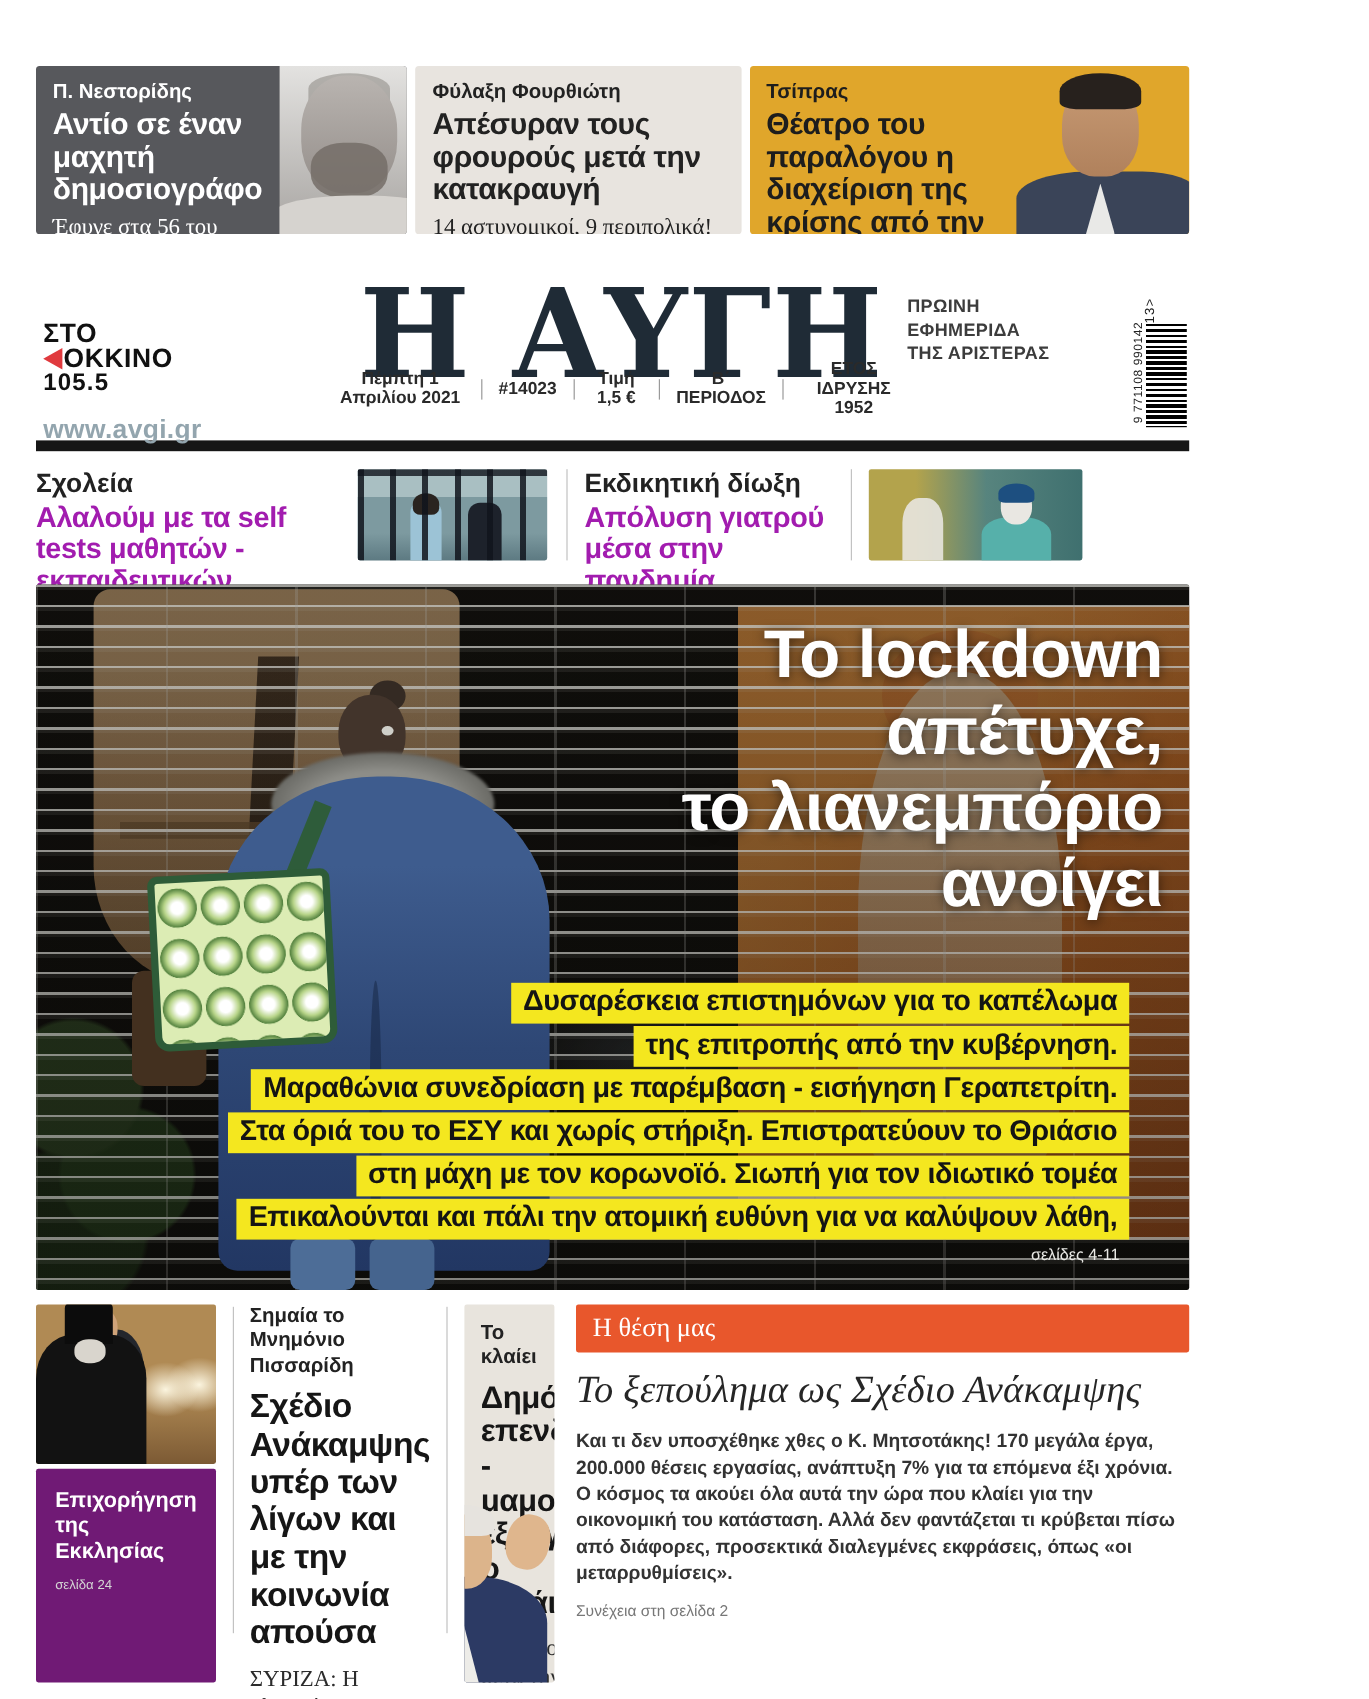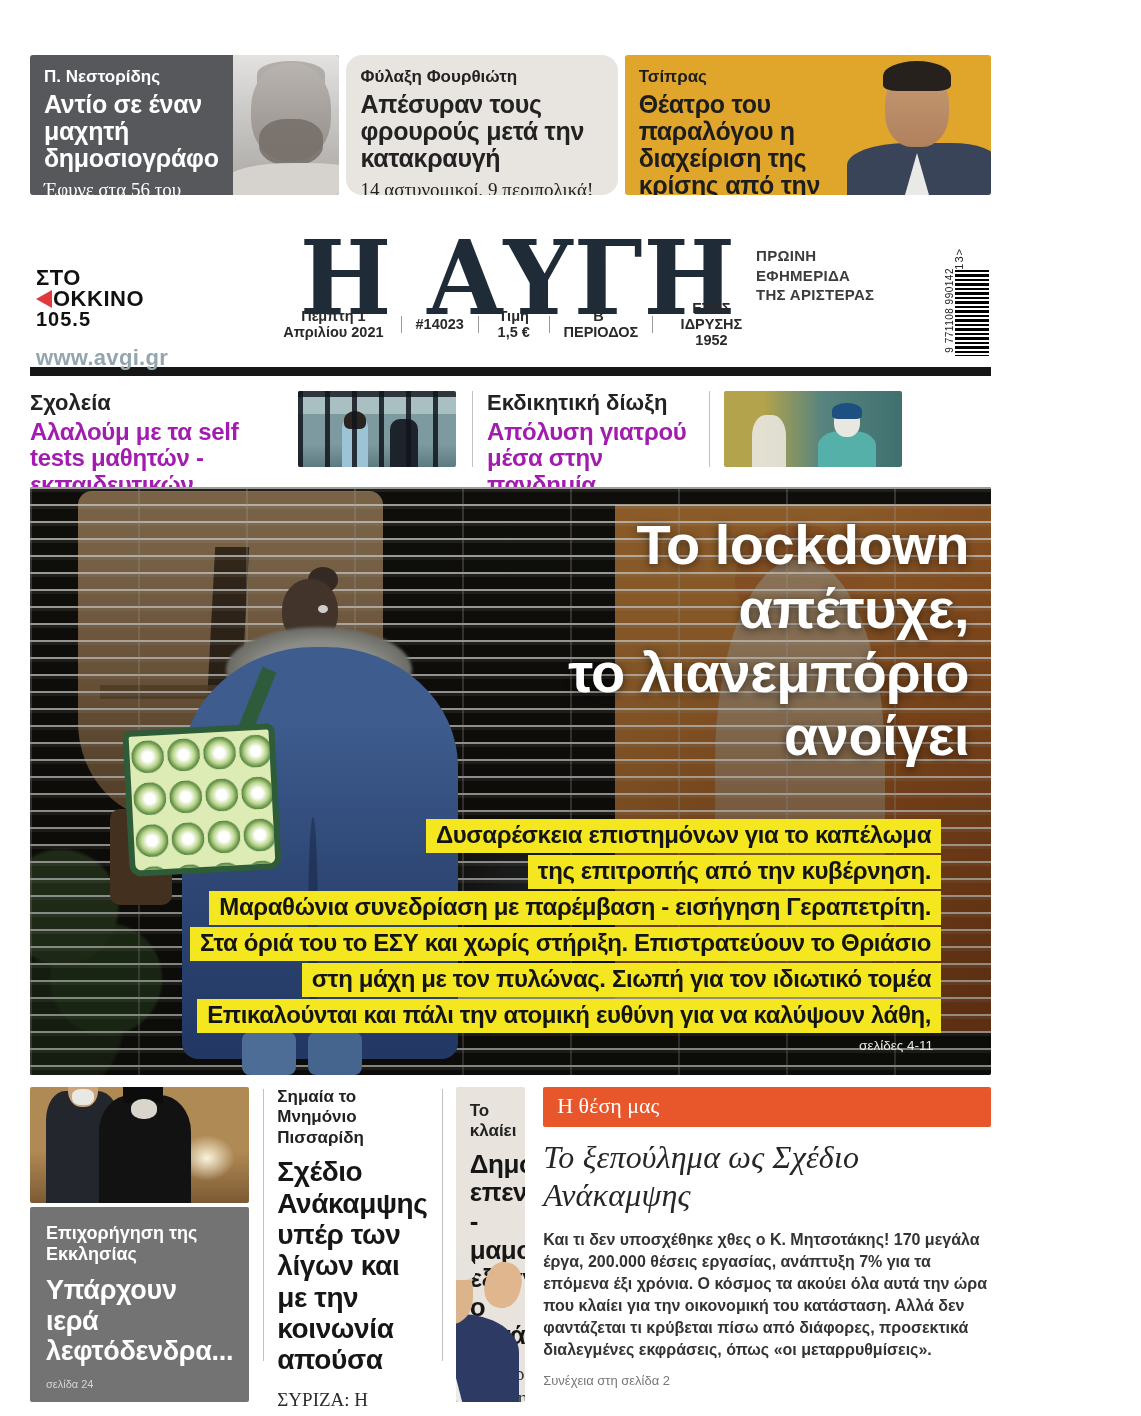--- a/index.html
+++ b/index.html
@@ -13,21 +13,21 @@
 
   
   .top-strip { display:flex; gap:7px; height:140px; }
   .teaser { border-radius:3px; overflow:hidden; display:flex; }
   .teaser .t-text { padding:12px 14px; flex:1 1 auto; }
   .t-kicker { font-size:17px; font-weight:700; margin-bottom:4px; }
   .t-title  { font-size:25px; font-weight:700; line-height:1.08; letter-spacing:-0.3px; }
   .t-sub    { font-family:"Liberation Serif", serif; font-size:19px; margin-top:7px; }
 
   .teaser-dark { width:348px; background:#57585c; color:#fff; }
-  .teaser-beige { width:305px; background:#e8e4df; color:#222;border-radius:16px; }
+  .teaser-beige { width:305px; background:#e8e4df; color:#222; }
   .teaser-gold { width:412px; background:#e0a62b; color:#1d1d1d; }
 
   .t-photo { position:relative; flex:0 0 auto; overflow:hidden; }
   .photo-man { width:132px; background:linear-gradient(180deg,#e3e2e0,#a8a5a2); }
   .pm-head { position:absolute; left:18px; top:8px; width:80px; height:98px;
              background:linear-gradient(180deg,#b9b4b0,#948e8a);
              border-radius:46% 46% 44% 44%; }
   .pm-crown { position:absolute; left:24px; top:6px; width:68px; height:26px;
               background:#8b8682; border-radius:50% 50% 0 0; opacity:.55; }
   .pm-beard { position:absolute; left:26px; top:64px; width:64px; height:46px;
@@ -166,21 +166,21 @@
                   background:linear-gradient(180deg,#b08a54 0 55%, #7c5a34 100%); }
   .lamp { position:absolute; width:56px; height:46px; border-radius:50%;
           background:radial-gradient(ellipse at center, rgba(255,250,230,0.95), rgba(255,250,230,0) 70%); }
   .lamp-1 { left:108px; top:44px; } .lamp-2 { right:14px; top:48px; }
   .fig-pm { position:absolute; left:16px; bottom:0; width:74px; height:112px; background:#23262c; border-radius:26% 30% 0 0; }
   .fig-pm-head { position:absolute; left:38px; bottom:96px; width:30px; height:34px; background:#cfa379; border-radius:46%; }
   .fig-pm-mask { position:absolute; left:42px; bottom:98px; width:22px; height:16px; background:#e8e8e4; border-radius:40%; }
   .fig-ab { position:absolute; right:58px; bottom:0; width:92px; height:108px; background:#121212; border-radius:34% 34% 0 0; }
   .fig-ab-hat { position:absolute; right:86px; bottom:100px; width:40px; height:34px; background:#0c0c0c; border-radius:4px 4px 0 0; }
   .fig-ab-beard { position:absolute; right:92px; bottom:84px; width:26px; height:20px; background:#d9d5cd; border-radius:45%; }
-  .church-panel { flex:1 1 auto; background:#737373; color:#fff; padding:16px 16px 12px; border-radius:2px; margin-top:4px; }
+  .church-panel { flex:1 1 auto; background:#701a75; color:#fff; padding:16px 16px 12px; border-radius:2px; margin-top:4px; }
   .church-panel .ck { font-size:18px; font-weight:600; margin-bottom:10px; }
   .church-panel .ct { font-size:27px; font-weight:700; line-height:1.12; letter-spacing:-0.3px; }
   .church-panel .cp { font-size:11px; color:#d4d4d4; margin-top:12px; }
 
   .col-pissarides { width:172px; margin:0 14px; }
   .bk { font-size:17px; font-weight:700; color:#222; line-height:1.2; margin-bottom:8px; }
   .col-pissarides .bt { font-size:28px; font-weight:700; line-height:1.12; color:#161616; letter-spacing:-0.4px; }
   .bsub { font-family:"Liberation Serif", serif; font-size:19px; line-height:1.25; color:#2c2c2c; margin-top:12px; }
 
   .col-biden { width:262px; background:#e8e4dd; border-radius:2px; margin:0 18px 0 14px;
@@ -346,21 +346,21 @@
       <span>απέτυχε,</span>
       <span>το λιανεμπόριο</span>
       <span>ανοίγει</span>
     </h2>
 
     <div class="ms-highlights">
       <span>Δυσαρέσκεια επιστημόνων για το καπέλωμα</span>
       <span>της επιτροπής από την κυβέρνηση.</span>
       <span>Μαραθώνια συνεδρίαση με παρέμβαση - εισήγηση Γεραπετρίτη.</span>
       <span>Στα όριά του το ΕΣΥ και χωρίς στήριξη. Επιστρατεύουν το Θριάσιο</span>
-      <span>στη μάχη με τον πυλώνας. Σιωπή για τον ιδιωτικό τομέα</span>
+      <span>στη μάχη με τον κορωνοϊό. Σιωπή για τον ιδιωτικό τομέα</span>
       <span>Επικαλούνται και πάλι την ατομική ευθύνη για να καλύψουν λάθη,</span>
     </div>
 
     <div class="ms-pageref">σελίδες 4-11</div>
   </section>
 
   <section class="bottom">
 
     <div class="col-church">
       <div class="church-photo">
@@ -368,21 +368,20 @@
         <div class="lamp lamp-2"></div>
         <div class="fig-pm"></div>
         <div class="fig-pm-head"></div>
         <div class="fig-pm-mask"></div>
         <div class="fig-ab"></div>
         <div class="fig-ab-hat"></div>
         <div class="fig-ab-beard"></div>
       </div>
       <div class="church-panel">
         <div class="ck">Επιχορήγηση της Εκκλησίας</div>
-        <div class="ct">Υπάρχουν ιερά λεφτόδενδρα...</div>
         <div class="cp">σελίδα 24</div>
       </div>
     </div>
 
     <div class="b-vsep"></div>
 
     <div class="col-pissarides">
       <div class="bk">Σημαία το Μνημόνιο Πισσαρίδη</div>
       <div class="bt">Σχέδιο Ανάκαμψης υπέρ των λίγων και με την κοινωνία απούσα</div>
       <div class="bsub">ΣΥΡΙΖΑ: Η πλειονότητα της κοινωνίας δεν συμπεριλαμβάνεται</div>

